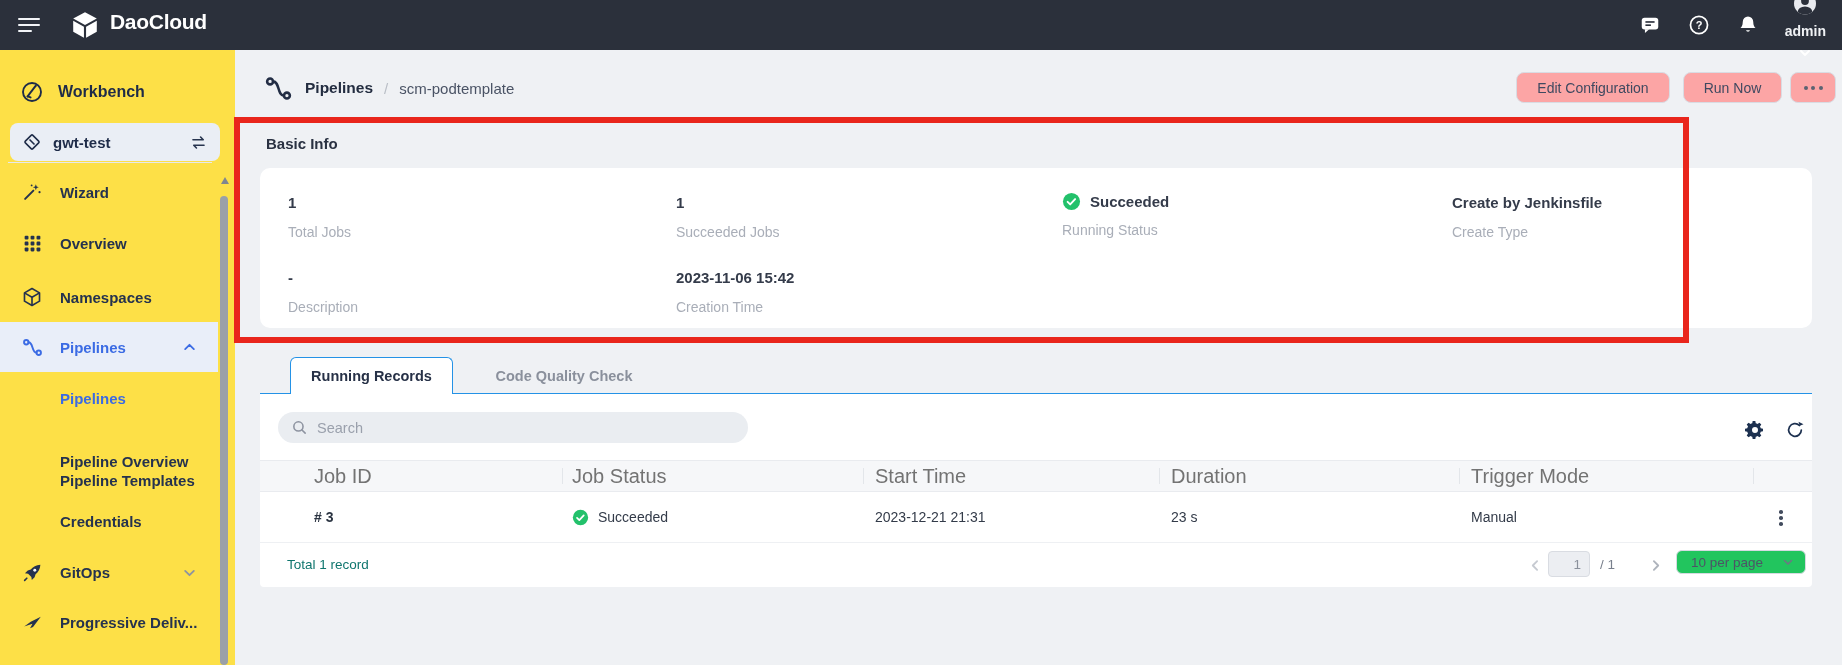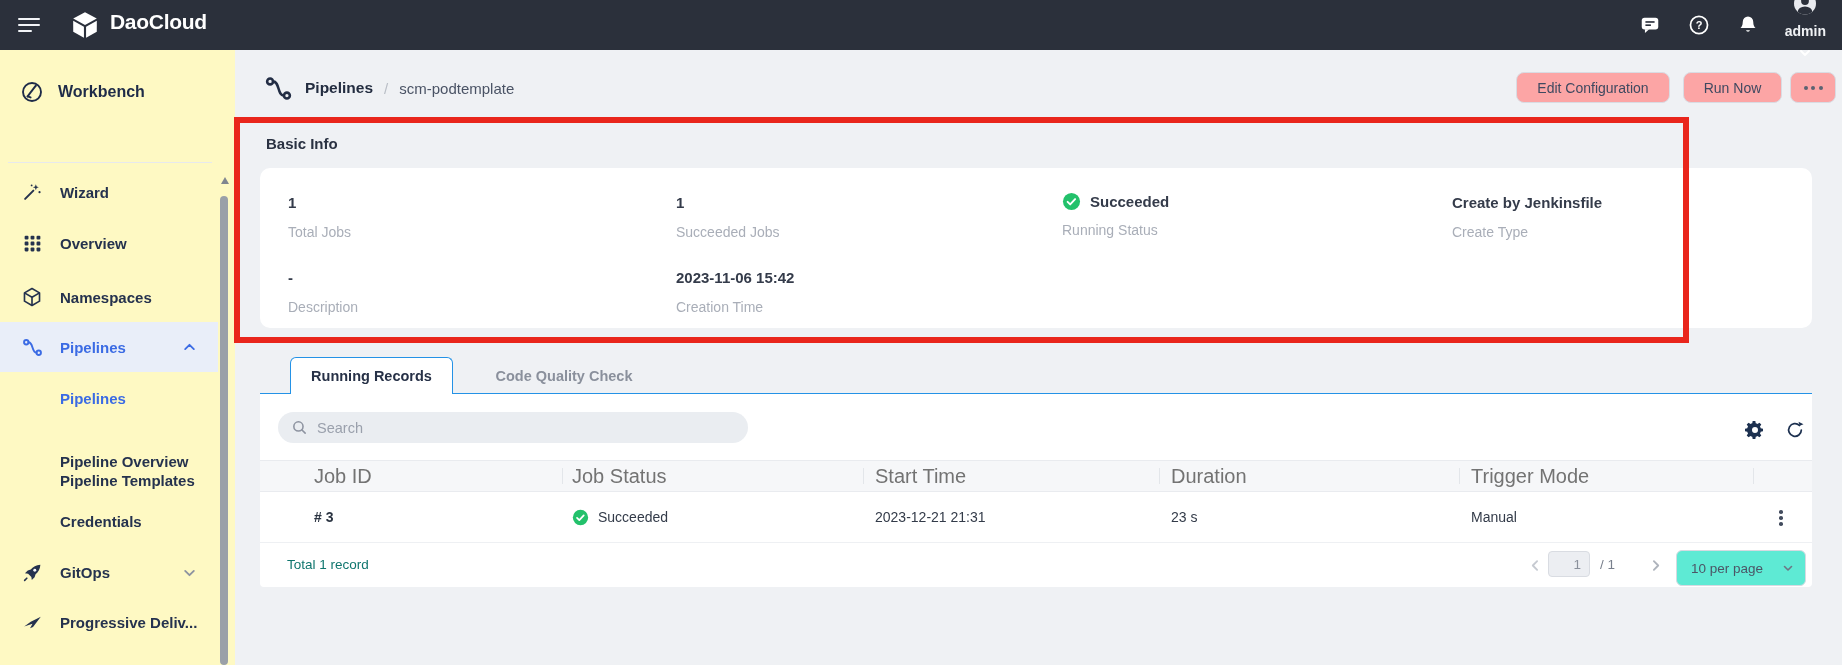--- a/index.html
+++ b/index.html
@@ -14,21 +14,21 @@
   .hamburger span:nth-child(2) { width: 22px; }
   .hamburger span:nth-child(3) { width: 14px; }
   .brand { display: flex; align-items: flex-start; gap: 10px; margin-left: 28px; cursor: pointer; }
   .brand-name { color: #ffffff; font-size: 21px; font-weight: 700; letter-spacing: -0.3px; }
   .topbar-right { margin-left: auto; display: flex; align-items: center; gap: 25px; padding-right: 16px; }
   .tb-icon { width: 24px; height: 24px; display: flex; align-items: center; justify-content: center; cursor: pointer; }
   .user-chip { display: flex; align-items: center; gap: 8px; cursor: pointer; flex-direction: column; }
   .user-name { color: #f0f2f5; font-size: 14px; font-weight: 600; }
 
   
-  .sidebar { position: absolute; left: 0; top: 50px; width: 235px; height: 615px; background: #fef9c3; z-index: 5; }
+  .sidebar { position: absolute; left: 0; top: 50px; width: 235px; height: 615px; background: #fde047; z-index: 5; }
   .wb-row { position: absolute; left: 0; top: 22px; width: 218px; height: 40px; display: flex; align-items: center; padding-left: 20px; gap: 14px; color: #1e2b48; font-size: 16px; font-weight: 700; cursor: pointer; }
   .ws-pill { position: absolute; left: 10px; top: 73px; width: 210px; height: 38px; background: #eaeef5; border-radius: 8px; display: flex; align-items: center; padding: 0 12px; gap: 11px; color: #1f2c49; font-size: 15px; font-weight: 700; cursor: pointer; }
   .ws-swap { margin-left: auto; display: flex; cursor: pointer; color: #27344f; }
   .side-divider { position: absolute; left: 8px; top: 112px; width: 204px; height: 1px; background: #e7e9ed; }
   .nav-row { position: absolute; left: 0; width: 218px; height: 40px; display: flex; align-items: center; padding-left: 20px; gap: 16px; color: #25324e; font-size: 15px; font-weight: 600; cursor: pointer; }
   .nav-row .nav-chevron { position: absolute; right: 22px; display: flex; color: #8d93a0; }
   .nav-row.active { background: #e9eef9; color: #3b6be4; height: 50px; }
   .nav-row.active .nav-chevron { color: #3b6be4; }
   .nav-sub { position: absolute; left: 60px; height: 34px; display: flex; align-items: center; color: #25324e; font-size: 15px; font-weight: 600; cursor: pointer; }
   .nav-sub.active { color: #3b6be4; }
@@ -78,21 +78,21 @@
   .td-status { display: flex; align-items: center; gap: 9px; }
   .row-dots { position: absolute; left: 1512px; top: 13px; width: 18px; height: 26px; display: flex; flex-direction: column; align-items: center; justify-content: center; gap: 2.6px; cursor: pointer; }
   .row-dots i { width: 3.6px; height: 3.6px; border-radius: 50%; background: #434c5e; }
 
   .total-text { position: absolute; left: 27px; top: 163px; font-size: 13.5px; color: #0f766e; }
   .pg-chevron { position: absolute; top: 163px; width: 14px; height: 16px; display: flex; align-items: center; justify-content: center; cursor: pointer; }
   .pg-prev { left: 1268px; color: #c6cad1; }
   .pg-next { left: 1388px; color: #aeb3bc; }
   .pg-input { position: absolute; left: 1288px; top: 157px; width: 42px; height: 26px; background: #eceef2; border: 1px solid #d9dce2; border-radius: 4px; text-align: right; padding-right: 8px; font-size: 13.5px; color: #8b919c; font-family: inherit; outline: none; }
   .pg-of { position: absolute; left: 1340px; top: 163px; font-size: 13.5px; color: #787f8c; }
-  .pg-select { position: absolute; left: 1416px; top: 156px; width: 130px; height: 36px; background: #5eead4; border: 1px solid #d6dae1; border-radius: 6px; display: flex; align-items: center; padding: 0 11px 0 14px; cursor: pointer; }
+  .pg-select { position: absolute; left: 1416px; top: 156px; width: 130px; height: 24px; background: #22c55e; border: 1px solid #d6dae1; border-radius: 6px; display: flex; align-items: center; padding: 0 11px 0 14px; cursor: pointer; }
   .pg-select-label { font-size: 13.5px; color: #4c5566; flex: 1; }
   .pg-select .sel-chevron { color: #6e7684; display: flex; }
 </style>
 </head>
 <body>
 
 <div class="screen">
 
   <header class="topbar">
     <div class="hamburger">
@@ -163,20 +163,35 @@
       <span class="nav-ic">
         <svg width="26" height="26" viewBox="0 0 24 24" fill="none" stroke="#1e2b48" stroke-width="1.9" stroke-linecap="round">
             <circle cx="12" cy="12" r="9"></circle>
             <path d="M7.6 16.4 L15.8 5.6"></path>
             <path d="M7.6 16.4 l3 1"></path>
           </svg>
       </span>
       <span>Workbench</span>
     </div>
 
+    <div class="ws-pill">
+      <span class="nav-ic" style="width:20px">
+        <svg width="20" height="20" viewBox="0 0 24 24" fill="none" stroke="#1f2c49" stroke-width="1.9" stroke-linejoin="round">
+            <rect x="5.6" y="5.6" width="12.8" height="12.8" rx="1.5" transform="rotate(45 12 12)"></rect>
+            <path d="M9 9 l6 6"></path>
+          </svg>
+      </span>
+      <span>gwt-test</span>
+      <span class="ws-swap">
+        <svg width="19" height="19" viewBox="0 0 24 24" fill="none" stroke="currentColor" stroke-width="2" stroke-linecap="round" stroke-linejoin="round">
+            <path d="M5 8.5h13l-3.4-3.4"></path>
+            <path d="M19 15.5H6l3.4 3.4"></path>
+          </svg>
+      </span>
+    </div>
 
     <div class="side-divider"></div>
 
     <div class="nav-row" style="top:122px">
       <span class="nav-ic">
         <svg width="22" height="22" viewBox="0 0 24 24">
             <path d="M4.5 19.5 L13.5 10.5" stroke="currentColor" stroke-width="2.2" stroke-linecap="round"></path>
             <path d="M16.2 3.6l.9 2.3 2.3.9-2.3.9-.9 2.3-.9-2.3-2.3-.9 2.3-.9z" fill="currentColor"></path>
             <circle cx="20.2" cy="12.2" r="1.2" fill="currentColor"></circle>
             <circle cx="11.6" cy="4.8" r="1" fill="currentColor"></circle>

